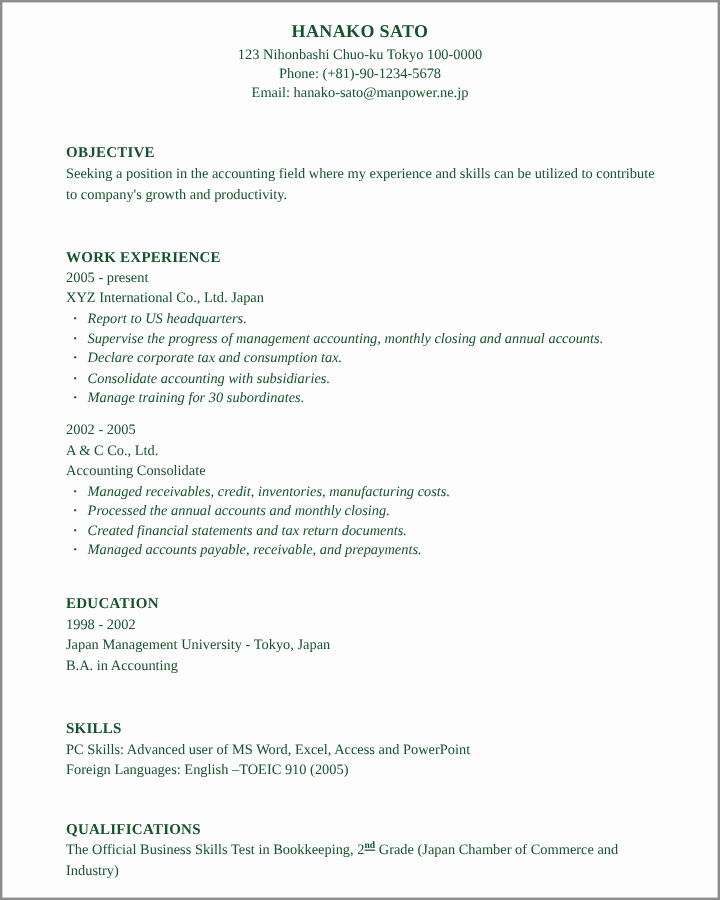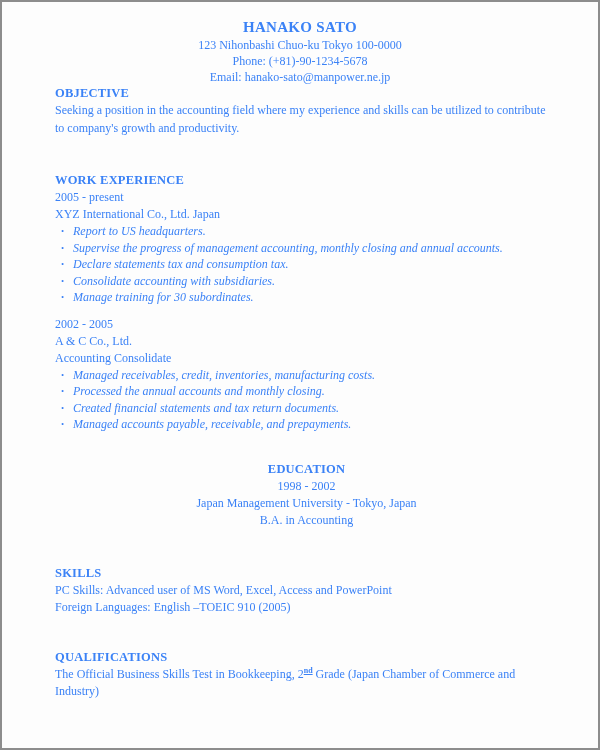--- a/index.html
+++ b/index.html
@@ -10,21 +10,21 @@
   .page {
     box-sizing: border-box;
     width: 600px;
     height: 750px;
     background: #fdfdfd;
     border: 2px solid #8d8d8d;
     padding: 14px 40px 10px 53px;
     font-family: "Liberation Serif", "DejaVu Serif", serif;
     font-size: 12px;
     line-height: 17px;
-    color: #3b82f6;
+    color: #14532d;
     overflow: hidden;
   }
   .resume-header {
     text-align: center;
     margin: 0 -40px 0 -53px; 
   }
   .candidate-name {
     font-size: 15px;
     font-weight: bold;
     line-height: 19px;
@@ -34,23 +34,23 @@
   .contact-line {
     font-size: 12px;
     line-height: 16px;
   }
   .section-heading {
     font-weight: bold;
     font-size: 12.5px;
     line-height: 17px;
     letter-spacing: 0.2px;
   }
-  .sec-objective     { }
+  .sec-objective     { margin-top: 34px; }
   .sec-work          { margin-top: 35px; }
-  .sec-education     { margin-top: 28px; text-align: center; }
+  .sec-education     { margin-top: 28px; }
   .sec-skills        { margin-top: 36px; }
   .sec-qualifications{ margin-top: 33px; }
   .body-text {
     margin: 0;
     max-width: 500px;
     line-height: 17.5px;
   }
   .job + .job { margin-top: 10px; }
   .job-line { line-height: 17px; }
   ul.duty-list {
@@ -101,21 +101,21 @@
 
   <section class="sec-work">
     <div class="section-heading">WORK EXPERIENCE</div>
 
     <div class="job">
       <div class="job-line">2005 - present</div>
       <div class="job-line">XYZ International Co., Ltd. Japan</div>
       <ul class="duty-list">
         <li>Report to US headquarters.</li>
         <li>Supervise the progress of management accounting, monthly closing and annual accounts.</li>
-        <li>Declare statements tax and consumption tax.</li>
+        <li>Declare corporate tax and consumption tax.</li>
         <li>Consolidate accounting with subsidiaries.</li>
         <li>Manage training for 30 subordinates.</li>
       </ul>
     </div>
 
     <div class="job">
       <div class="job-line">2002 - 2005</div>
       <div class="job-line">A &amp; C Co., Ltd.</div>
       <div class="job-line">Accounting Consolidate</div>
       <ul class="duty-list">

